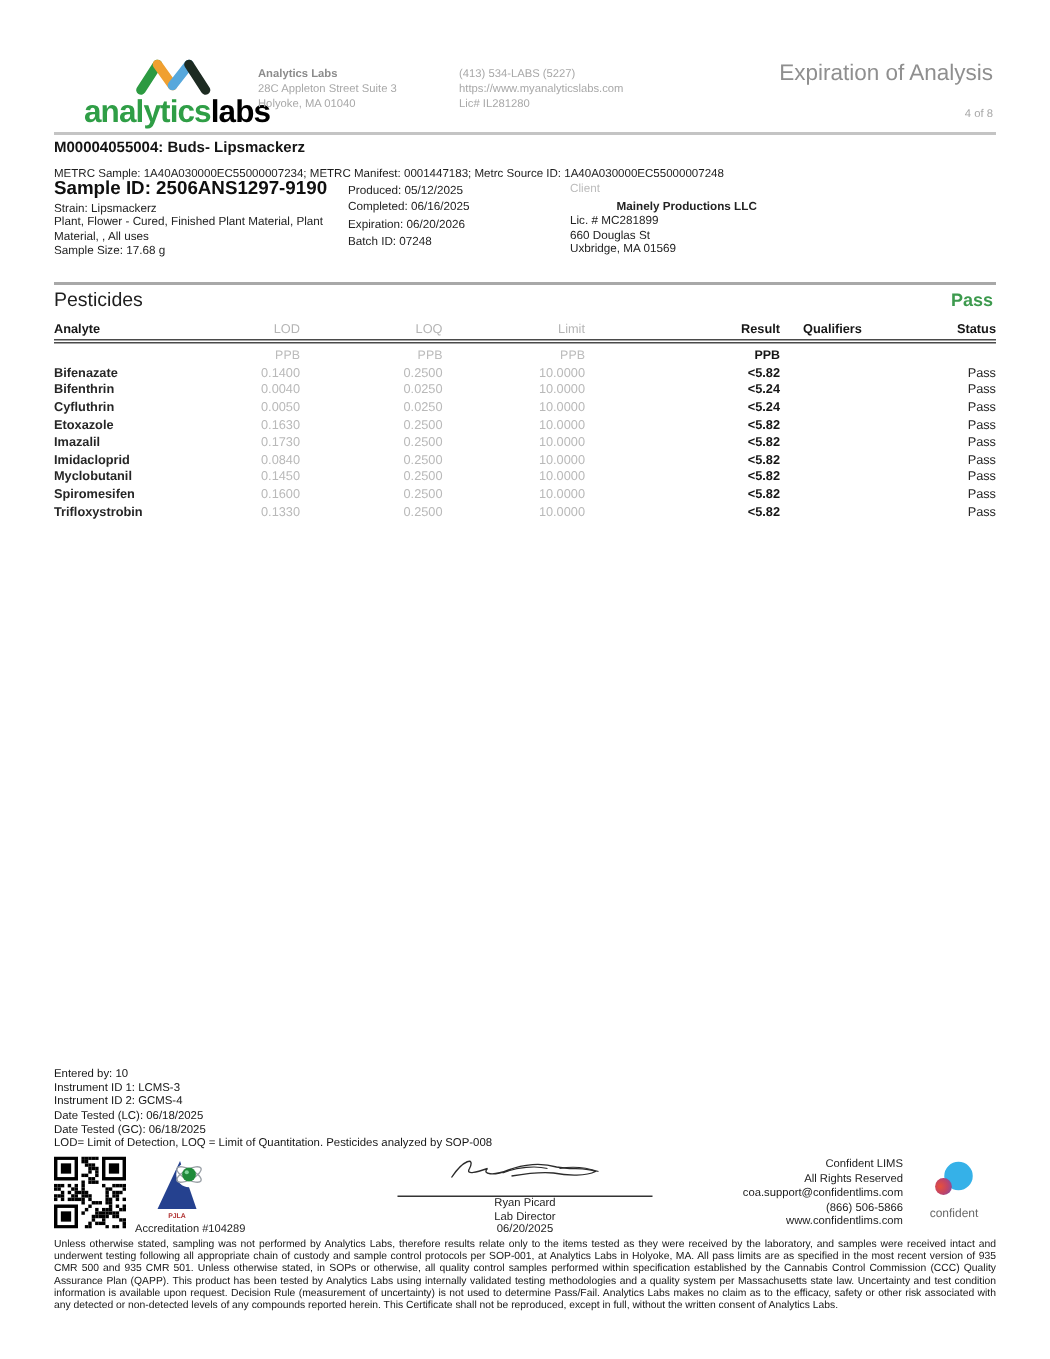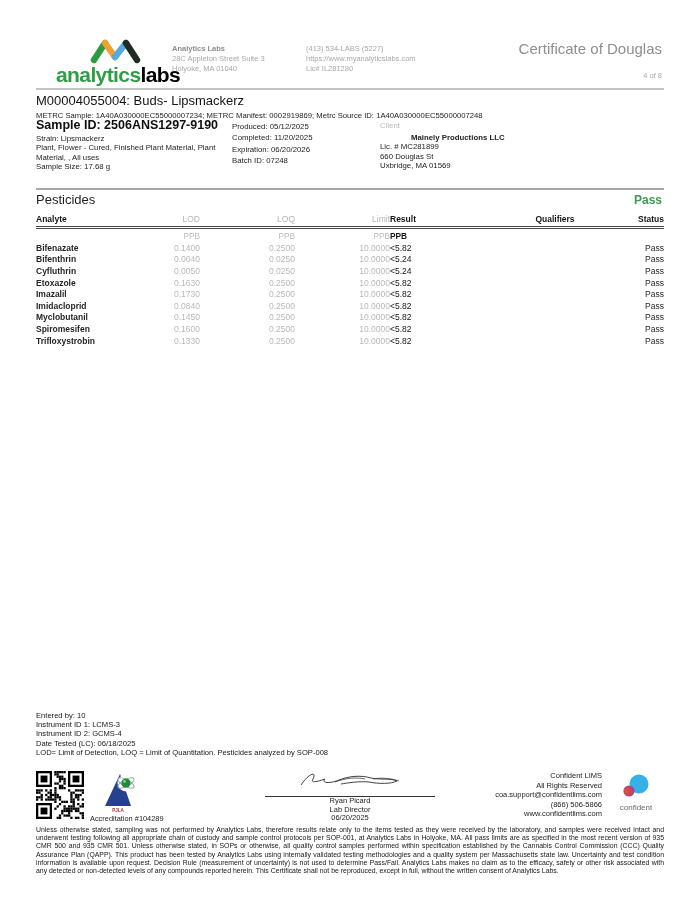--- a/index.html
+++ b/index.html
@@ -15,21 +15,21 @@
   .logo-dark{color:#000000;font-weight:bold;}
   .lab-col{font-size:7.5px;line-height:10px;color:#a8a8a8;}
   .lab-col .lab-name{font-weight:bold;color:#8c8c8c;}
   .lab-col1{left:172px;top:44px;}
   .lab-col2{left:276px;top:44px;margin-left:30px;}
   .coa-title{right:38px;top:40px;font-size:15px;color:#8f8f8f;}
   .page-num{right:38px;top:71px;font-size:7.5px;color:#a8a8a8;}
   .header-rule{left:36px;width:628px;top:88px;height:2px;background:#c4c4c4;}
 
   
-  .sample-title{left:36px;top:93px;font-size:13px;font-weight:normal;color:#141414;}
+  .sample-title{left:36px;top:93px;font-size:10px;font-weight:bold;color:#141414;}
   .metrc-line{left:36px;top:111px;font-size:7.7px;color:#1d1d1d;font-weight:500;white-space:nowrap;}
   .sample-id{left:36px;top:118px;font-size:12.5px;font-weight:bold;color:#0f0f0f;}
   .col1-details{left:36px;top:134px;font-size:7.8px;line-height:9.3px;color:#232323;width:205px;}
   .sample-size{left:36px;top:162px;font-size:7.8px;color:#232323;}
   .col2-details{left:232px;top:121px;font-size:7.8px;line-height:11.4px;color:#232323;}
   .col3-details{left:380px;top:121px;font-size:7.8px;line-height:9.6px;color:#232323;}
   .client-label{color:#bcbcbc;}
   .client-name{font-weight:bold;margin-top:2px;padding-left:31px;}
   .coc-line{left:36px;top:171px;font-size:7.1px;color:#1d1d1d;white-space:nowrap;}
 
@@ -44,25 +44,25 @@
   .thead .hdark{font-weight:bold;color:#161616;}
   .thead .hgray{color:#b5b5b5;}
   .unit-row{font-size:8.3px;padding:2px 0 1px 0;}
   .unit-gray{color:#bcbcbc;}
   .unit-dark{color:#161616;font-weight:bold;}
   .trow{font-size:8.5px;height:11.6px;align-items:center;}
   .c-analyte{width:84px;text-align:left;color:#262626;font-weight:600;}
   .c-lod{width:80px;text-align:right;}
   .c-loq{width:95px;text-align:right;}
   .c-limit{width:95px;text-align:right;}
-  .c-result{width:130px;text-align:left;}
+  .c-result{width:130px;text-align:right;}
   .c-qual{width:70px;text-align:center;}
   .c-status{width:74px;text-align:right;color:#262626;font-weight:500;}
   .trow .c-lod,.trow .c-loq,.trow .c-limit{color:#b9b9b9;font-weight:400;}
-  .trow .c-result{color:#161616;font-weight:400;}
+  .trow .c-result{color:#161616;font-weight:700;}
 
   
   .notes{left:36px;top:711px;font-size:7.6px;line-height:9.2px;color:#161616;}
 
   
   .qr{left:36px;top:771px;width:48px;height:48px;}
   .pjla{left:98px;top:770px;width:40px;height:44px;text-align:center;}
   .accred{left:90px;top:814px;font-size:7.4px;color:#1c1c1c;}
   .sig-block{left:265px;top:769px;width:170px;text-align:center;}
   .sig-line{border-top:1.2px solid #333;margin-top:1px;}
@@ -96,38 +96,38 @@
     <div>28C Appleton Street Suite 3</div>
     <div>Holyoke, MA 01040</div>
   </div>
 
   <div class="abs lab-col lab-col2">
     <div>(413) 534-LABS (5227)</div>
     <div>https://www.myanalyticslabs.com</div>
     <div>Lic# IL281280</div>
   </div>
 
-  <div class="abs coa-title">Certificate of Douglas</div>
+  <div class="abs coa-title">Expiration of Analysis</div>
   <div class="abs page-num">4 of 8</div>
   <div class="abs header-rule"></div>
 
   <div class="abs sample-title">M00004055004: Buds- Lipsmackerz</div>
-  <div class="abs metrc-line">METRC Sample: 1A40A030000EC55000007234; METRC Manifest: 0002919869; Metrc Source ID: 1A40A030000EC55000007248</div>
+  <div class="abs metrc-line">METRC Sample: 1A40A030000EC55000007234; METRC Manifest: 0001447183; Metrc Source ID: 1A40A030000EC55000007248</div>
   <div class="abs sample-id">Sample ID: 2506ANS1297-9190</div>
 
   <div class="abs col1-details">
     <div>Strain: Lipsmackerz</div>
     <div>Plant, Flower - Cured, Finished Plant Material, Plant</div>
     <div>Material, , All uses</div>
   </div>
   <div class="abs sample-size">Sample Size: 17.68 g</div>
 
   <div class="abs col2-details">
     <div>Produced: 05/12/2025</div>
-    <div>Completed: 11/20/2025</div>
+    <div>Completed: 06/16/2025</div>
     <div>Expiration: 06/20/2026</div>
     <div>Batch ID: 07248</div>
   </div>
 
   <div class="abs col3-details">
     <div class="client-label">Client</div>
     <div class="client-name">Mainely Productions LLC</div>
     <div>Lic. # MC281899</div>
     <div>660 Douglas St</div>
     <div>Uxbridge, MA 01569</div>
@@ -248,20 +248,21 @@
       <div class="c-status">Pass</div>
     </div>
   </div>
   </div>
 
   <div class="abs notes">
       <div>Entered by: 10</div>
       <div>Instrument ID 1: LCMS-3</div>
       <div>Instrument ID 2: GCMS-4</div>
       <div>Date Tested (LC): 06/18/2025</div>
+      <div>Date Tested (GC): 06/18/2025</div>
       <div>LOD= Limit of Detection, LOQ = Limit of Quantitation. Pesticides analyzed by SOP-008</div>
     </div>
 
   <div class="abs qr">
     <svg width="48" height="48" viewBox="0 0 48 48">
         <rect x="18.285714285714285" y="0" width="2.2857142857142856" height="2.2857142857142856" fill="#000"></rect>
         <rect x="20.57142857142857" y="0" width="2.2857142857142856" height="2.2857142857142856" fill="#000"></rect>
         <rect x="22.857142857142854" y="0" width="2.2857142857142856" height="2.2857142857142856" fill="#000"></rect>
         <rect x="25.142857142857142" y="0" width="2.2857142857142856" height="2.2857142857142856" fill="#000"></rect>
         <rect x="27.428571428571427" y="0" width="2.2857142857142856" height="2.2857142857142856" fill="#000"></rect>

